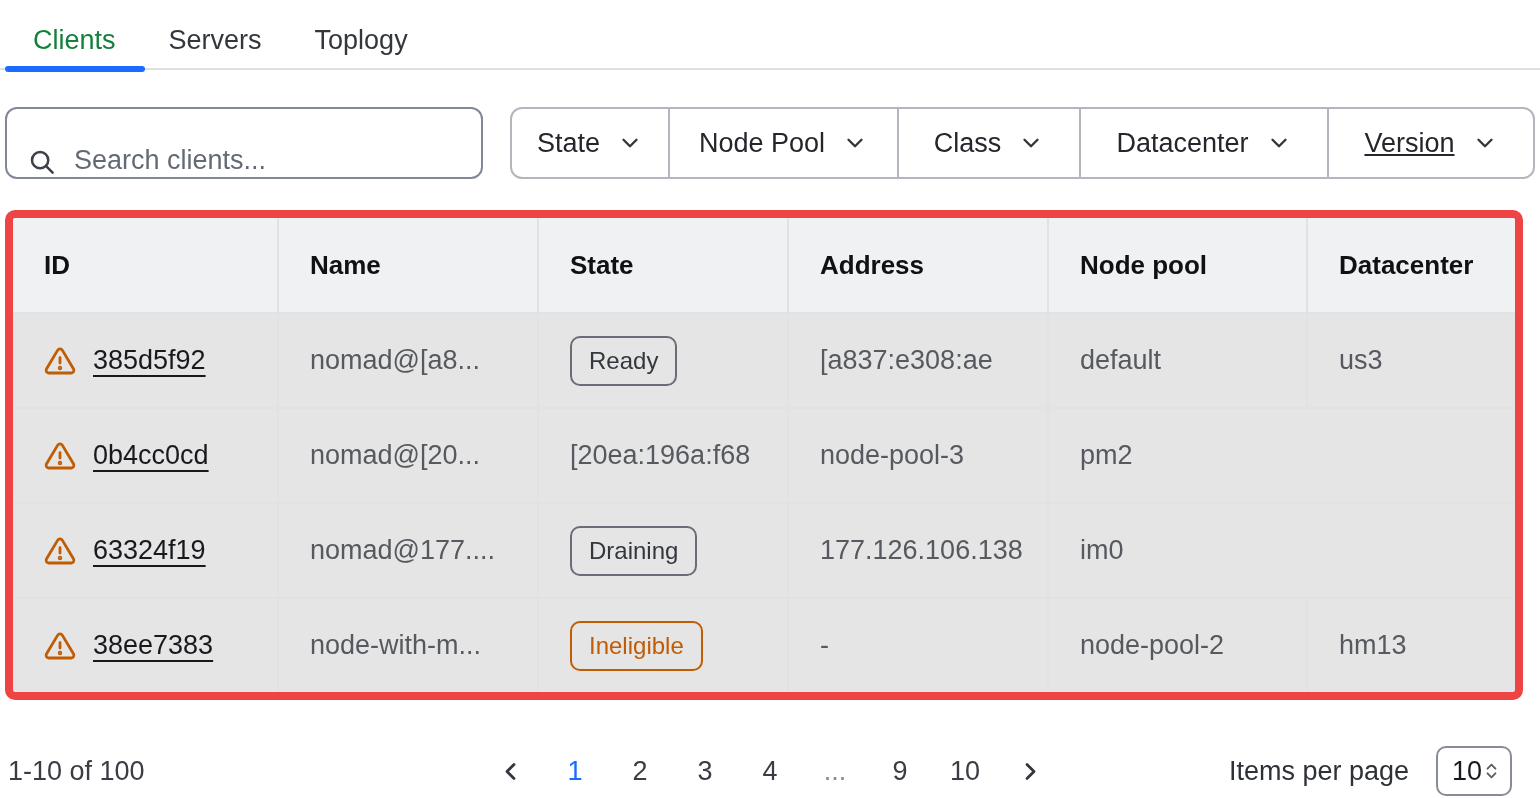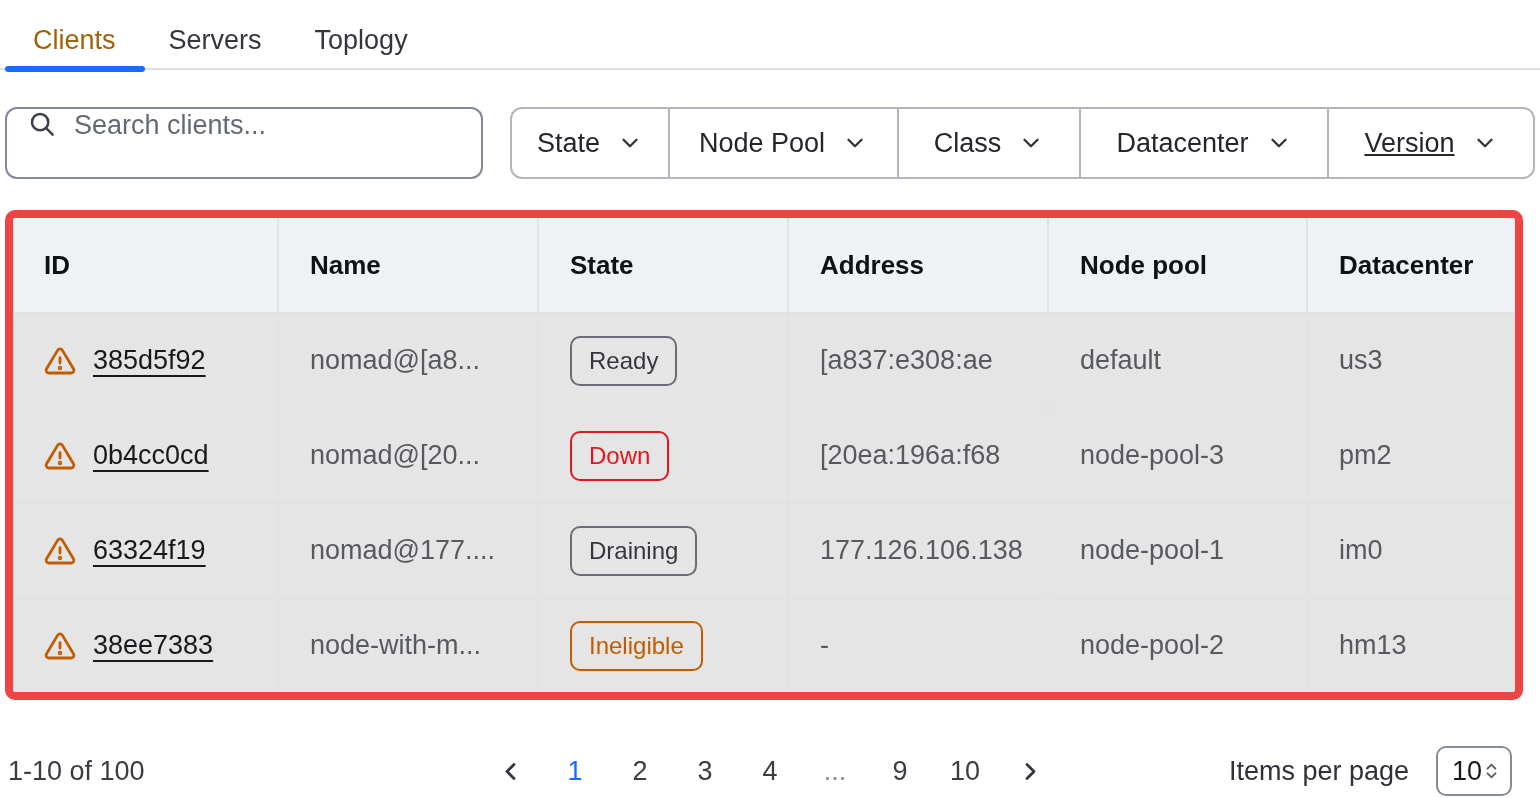--- a/index.html
+++ b/index.html
@@ -9,28 +9,28 @@
     font-family: "Liberation Sans", sans-serif; color: #33363d;
     overflow: hidden; position: relative;
   }
 
   
   .tabs { position: relative; height: 72px; display: flex; align-items: center;
           gap: 53px; padding: 8px 0 0 33px; }
   .tabs .rule { position: absolute; left: 0; right: 0; bottom: 2px; height: 2px;
                 background: #dfe0e4; }
   .tab { font-size: 27px; color: #33363d; cursor: pointer; white-space: nowrap; }
-  .tab.active { color: #a16207; }
+  .tab.active { color: #15803d; }
   .tab-indicator { position: absolute; left: 5px; bottom: 0; width: 140px; height: 6px;
                    border-radius: 3px; background: #1b6bff; }
 
   
   .controls { display: flex; margin: 35px 5px 0 5px; gap: 27px; height: 72px; }
   .search-box { width: 478px; flex: none; border: 2px solid #82879a; border-radius: 12px;
-                display: flex; align-items: flex-start; padding: 0 18px 0 20px; gap: 15px;
+                display: flex; align-items: flex-end; padding: 0 18px 0 20px; gap: 15px;
                 background: #fff; }
   .search-box svg { flex: none; }
   .search-box input { border: none; outline: none; flex: 1; font-size: 27px;
                       font-family: inherit; color: #33363d; background: transparent; }
   .search-box input::placeholder { color: #646a75; opacity: 1; }
 
   .filters { flex: 1; border: 2px solid #b2b6bd; border-radius: 12px; display: flex;
              overflow: hidden; background: #fff; }
   .filter { display: flex; align-items: center; justify-content: center; gap: 17px;
             font-size: 27px; color: #24262c; border-left: 2px solid #b2b6bd;
@@ -172,43 +172,39 @@
     <div class="trow">
       <div class="cell id-cell">
         <svg width="32" height="32" viewBox="0 0 24 24" fill="none" stroke="#c05c02" stroke-width="2.1" stroke-linecap="round" stroke-linejoin="round">
             <path d="M10.29 3.86L1.82 18a2 2 0 0 0 1.71 3h16.94a2 2 0 0 0 1.71-3L13.71 3.86a2 2 0 0 0-3.42 0z"></path>
             <line x1="12" y1="9.5" x2="12" y2="13.5"></line>
             <circle cx="12" cy="17.2" r="0.6" fill="#c05c02"></circle>
           </svg>
         <span class="id-link">0b4cc0cd</span>
       </div>
       <div class="cell">nomad@[20...</div>
-      <div class="cell">
-          <span class="badge badge--critical">Down</span>
-        </div>
       <div class="cell">[20ea:196a:f68</div>
       <div class="cell">node-pool-3</div>
       <div class="cell">pm2</div>
     </div>
 
     <div class="trow">
       <div class="cell id-cell">
         <svg width="32" height="32" viewBox="0 0 24 24" fill="none" stroke="#c05c02" stroke-width="2.1" stroke-linecap="round" stroke-linejoin="round">
             <path d="M10.29 3.86L1.82 18a2 2 0 0 0 1.71 3h16.94a2 2 0 0 0 1.71-3L13.71 3.86a2 2 0 0 0-3.42 0z"></path>
             <line x1="12" y1="9.5" x2="12" y2="13.5"></line>
             <circle cx="12" cy="17.2" r="0.6" fill="#c05c02"></circle>
           </svg>
         <span class="id-link">63324f19</span>
       </div>
       <div class="cell">nomad@177....</div>
       <div class="cell">
           <span class="badge badge--neutral">Draining</span>
         </div>
       <div class="cell">177.126.106.138</div>
-      <div class="cell">node-pool-1</div>
       <div class="cell">im0</div>
     </div>
 
     <div class="trow">
       <div class="cell id-cell">
         <svg width="32" height="32" viewBox="0 0 24 24" fill="none" stroke="#c05c02" stroke-width="2.1" stroke-linecap="round" stroke-linejoin="round">
             <path d="M10.29 3.86L1.82 18a2 2 0 0 0 1.71 3h16.94a2 2 0 0 0 1.71-3L13.71 3.86a2 2 0 0 0-3.42 0z"></path>
             <line x1="12" y1="9.5" x2="12" y2="13.5"></line>
             <circle cx="12" cy="17.2" r="0.6" fill="#c05c02"></circle>
           </svg>

